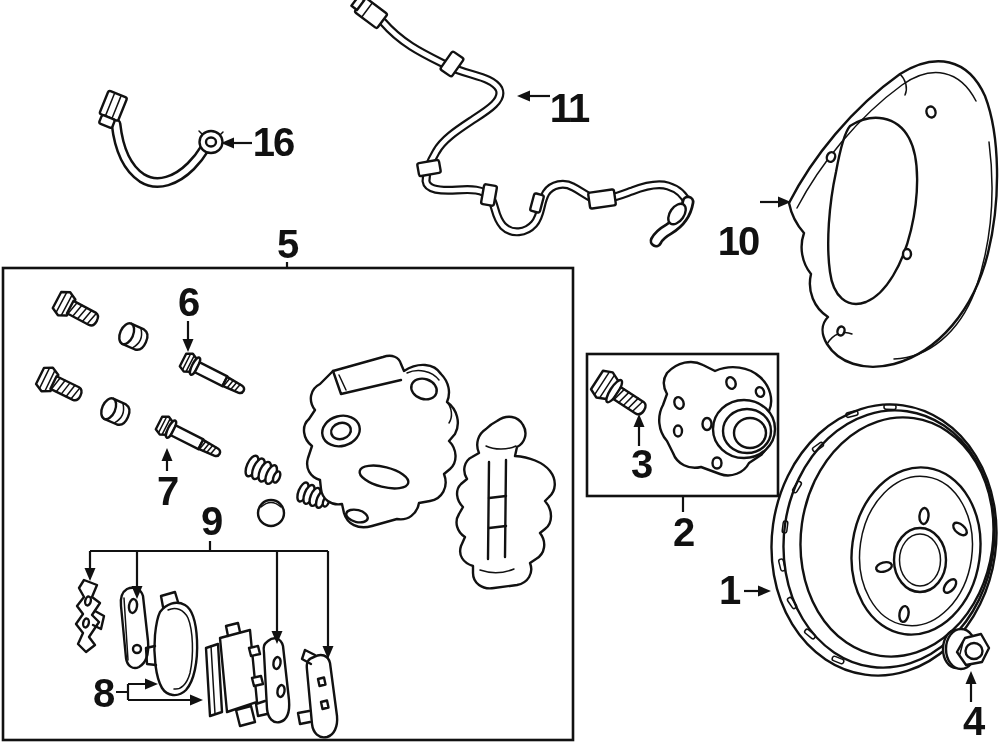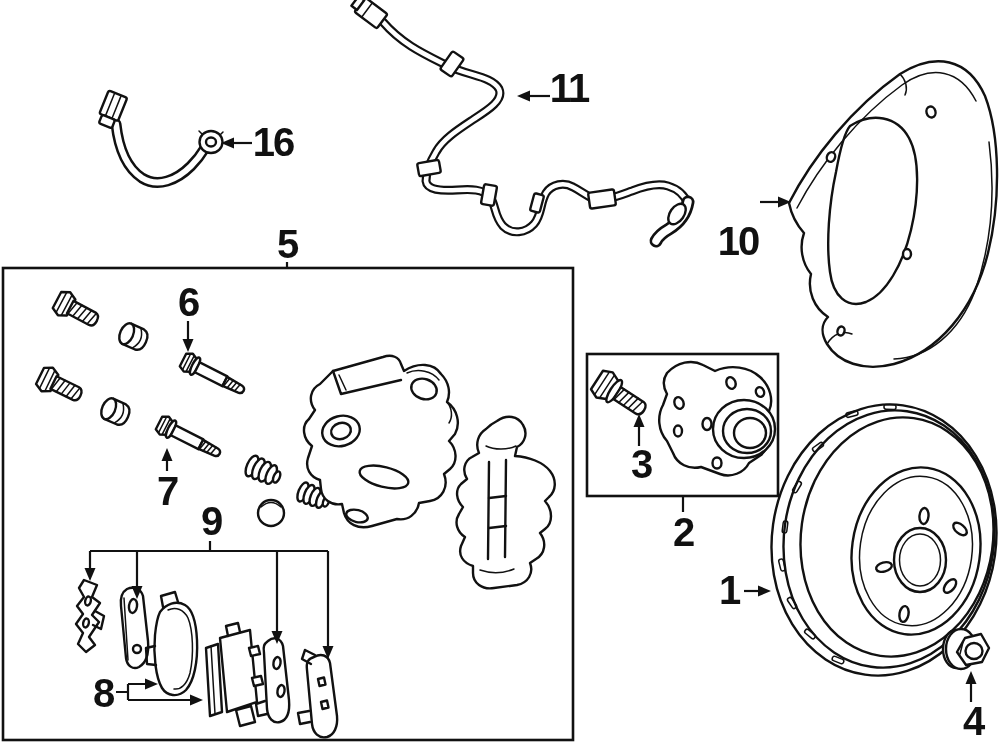--- a/index.html
+++ b/index.html
@@ -318,15 +318,15 @@
 <div class="callout" style="left:729px;top:590px;">1</div>
 <div class="callout" style="left:683px;top:532px;">2</div>
 <div class="callout" style="left:641px;top:464px;">3</div>
 <div class="callout" style="left:973px;top:721px;">4</div>
 <div class="callout" style="left:287px;top:244px;">5</div>
 <div class="callout" style="left:188px;top:302px;">6</div>
 <div class="callout" style="left:167px;top:491px;">7</div>
 <div class="callout" style="left:103px;top:693px;">8</div>
 <div class="callout" style="left:211px;top:521px;">9</div>
 <div class="callout" style="left:738px;top:201px;margin-top:40px;">10</div>
-<div class="callout" style="left:569px;top:88px;">11</div>
+<div class="callout" style="left:569px;top:108px;">11</div>
 <div class="callout" style="left:273px;top:142px;">16</div>
 </div>
 
 </body></html>

